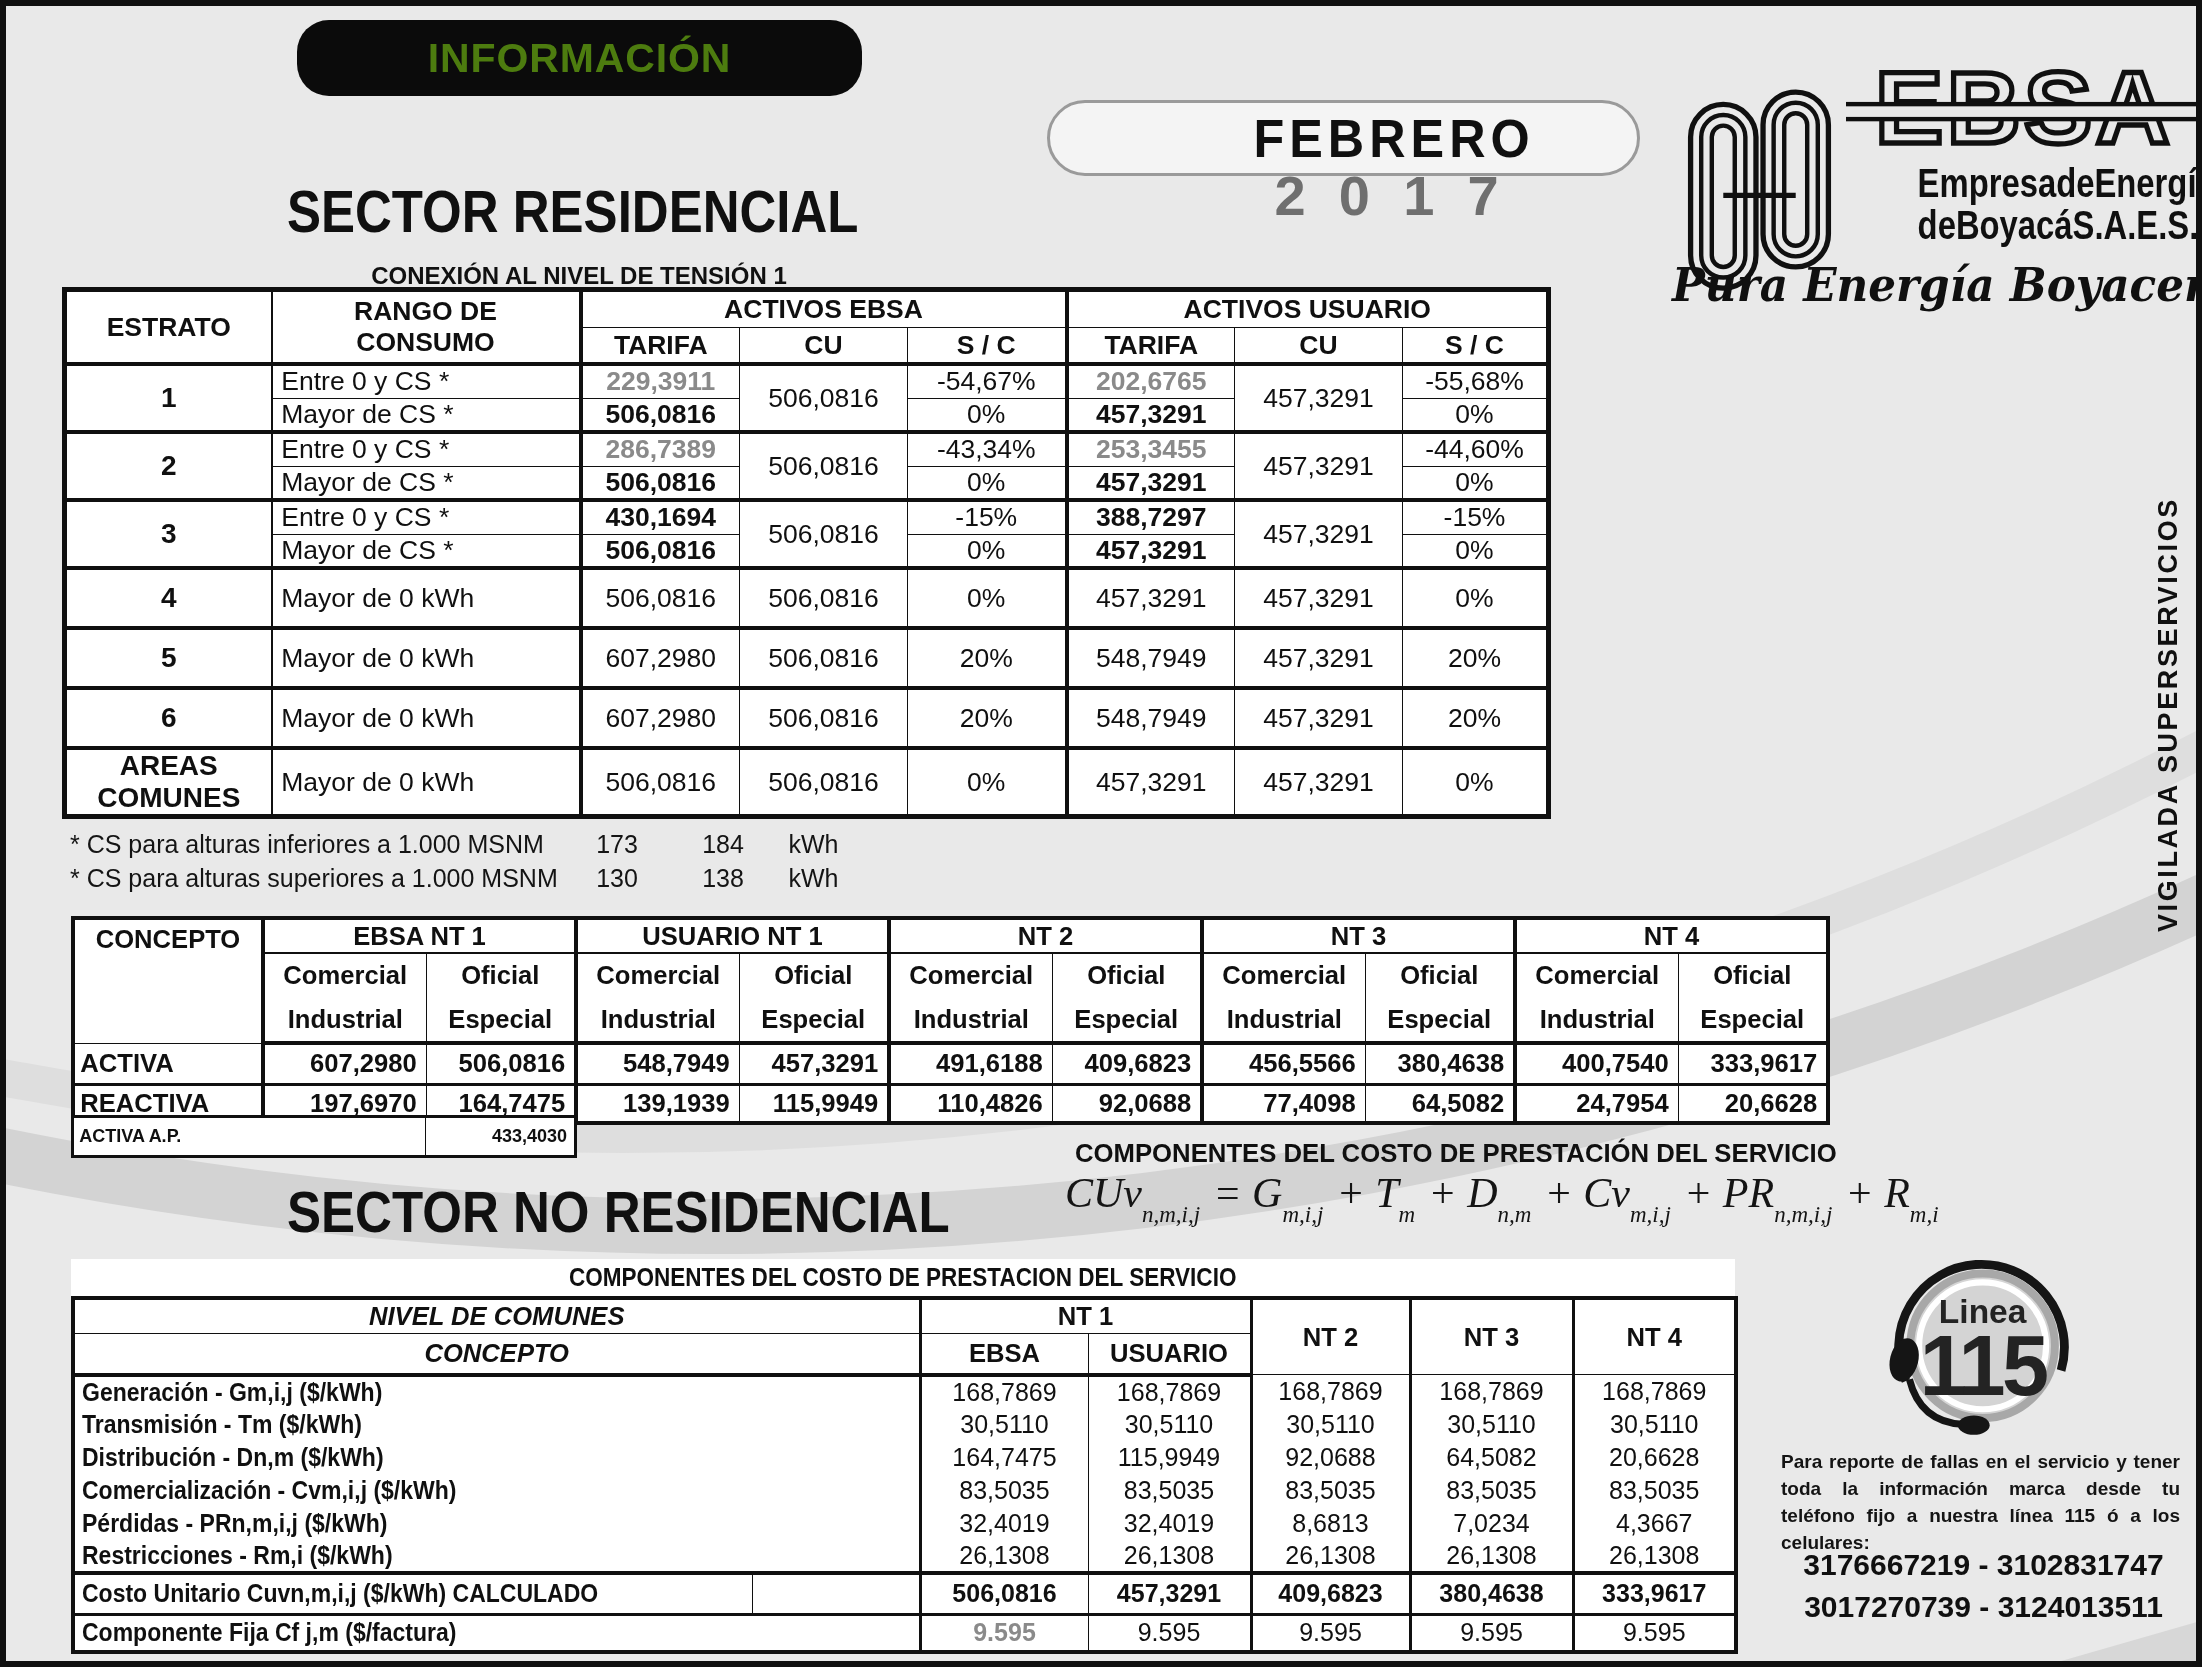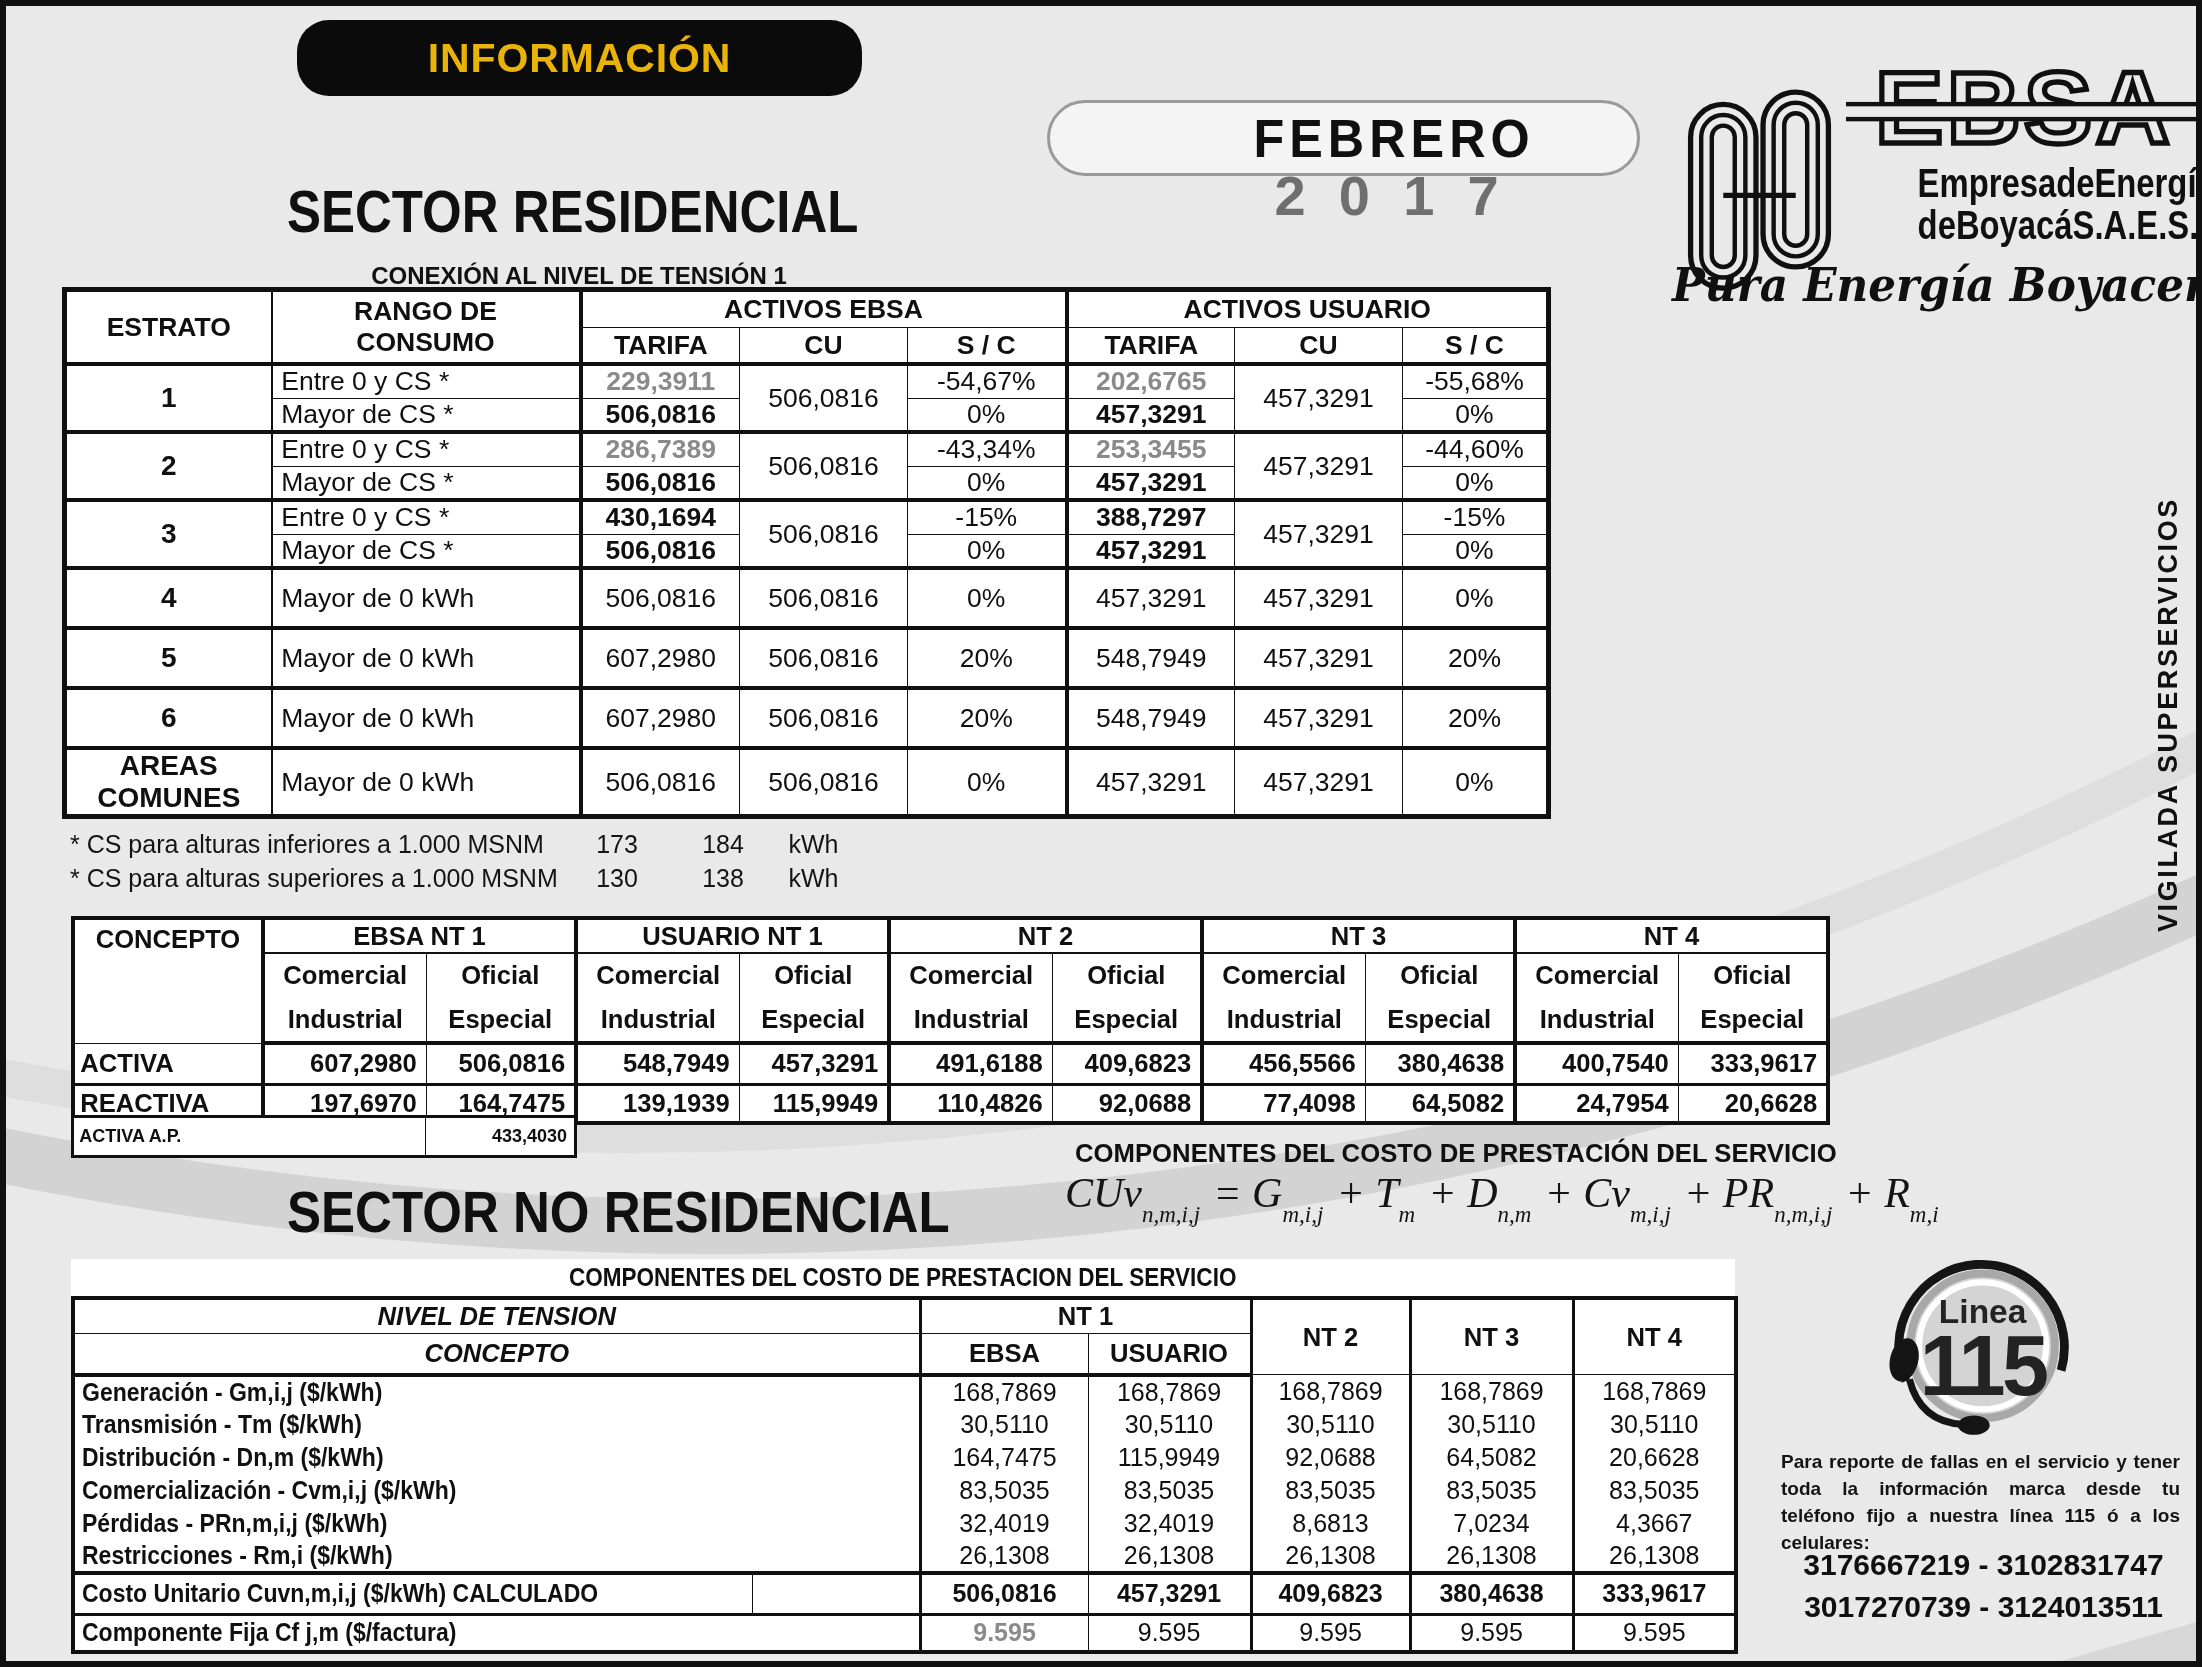--- a/index.html
+++ b/index.html
@@ -11,21 +11,21 @@
   .arc1 { position:absolute; left:-2910px; top:-5984px; width:7232px; height:7232px;
           border-radius:50%; border:55px solid #d3d3d3; box-sizing:border-box; z-index:0; }
   .arc2 { position:absolute; left:-2823px; top:-5734px; width:6881px; height:6881px;
           border-radius:50%; border:37px solid #dedede; box-sizing:border-box; z-index:0; }
   .corner-band { position:absolute; left:2011px; top:1599px; width:494px; height:106px;
           background:#d7d7d7; transform:rotate(-16deg); z-index:0; }
 
   
   .badge { position:absolute; left:291px; top:14px; width:565px; height:76px; background:#0b0b0b;
            border-radius:32px; display:flex; align-items:center; justify-content:center; z-index:3; }
-  .badge span { color:#eab308; font-weight:bold; font-size:41px; letter-spacing:0.9px; }
+  .badge span { color:#4d7c0f; font-weight:bold; font-size:41px; letter-spacing:0.9px; }
   .band { position:absolute; left:19.4px; top:85px; width:1094px; height:79px; background:#8c8c8c;
           border-radius:41px; display:flex; align-items:center; justify-content:center; z-index:4; }
   .band span { color:#fff; font-weight:bold; font-size:53px; transform:scaleX(.92); white-space:nowrap; }
   .month-pill { position:absolute; left:1041px; top:94px; width:593px; height:76px; background:#f4f4f4;
           border:3.5px solid #9a9a9a; border-radius:42px; z-index:2; display:flex; align-items:center;
           justify-content:center; padding-left:101px; box-sizing:border-box; }
   .month-pill span { font-weight:bold; font-size:53px; letter-spacing:5.3px; transform:scaleX(.95); white-space:nowrap; }
   .year { position:absolute; left:1138px; top:157px; width:494px; text-align:center; font-weight:bold;
           font-size:56px; color:#6f6f6f; letter-spacing:8.8px; z-index:2; }
 
@@ -443,21 +443,21 @@
         <col style="width:679px">
           <col style="width:168px">
           <col style="width:168px">
           <col style="width:163px">
         <col style="width:159px">
           <col style="width:163px">
           <col style="width:163px">
       </colgroup>
       <tbody>
           <tr class="hd1">
-        <th colspan="2">NIVEL DE TENSION</th>
+        <th colspan="2">NIVEL DE COMUNES</th>
         <th colspan="2" class="ntc thickL">NT 1</th>
         <th rowspan="2" class="ntc thickL" style="font-style:normal">NT 2</th>
         <th rowspan="2" class="ntc thickL" style="font-style:normal">NT 3</th>
         <th rowspan="2" class="ntc thickL" style="font-style:normal">NT 4</th>
       </tr>
       <tr class="hd2">
         <th colspan="2" style="font-style:italic">CONCEPTO</th>
         <th class="thickL">EBSA</th>
         <th>USUARIO</th>
       </tr>

